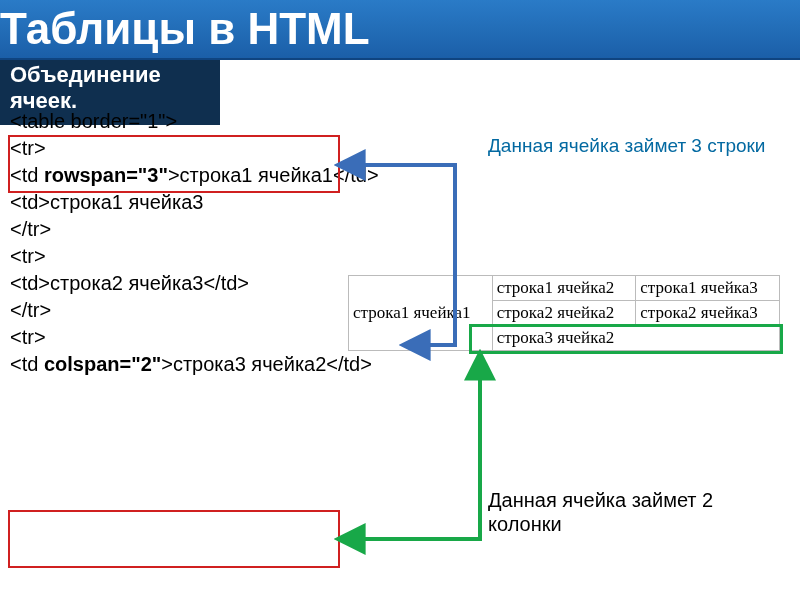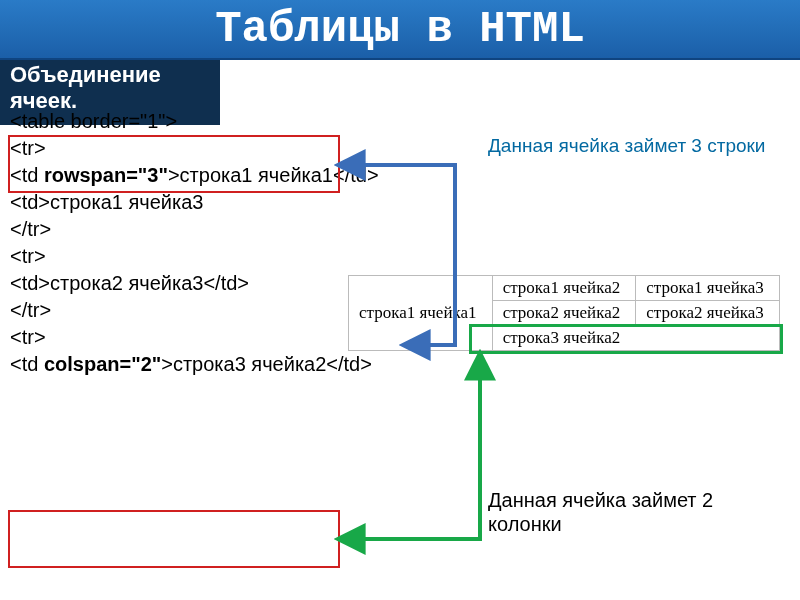--- a/index.html
+++ b/index.html
@@ -11,22 +11,20 @@
     position: relative;
     overflow: hidden;
   }
   .title-bar {
     width: 100%;
     height: 60px;
     background: linear-gradient(to bottom, #2a7bc7, #1b5fa8);
     border-bottom: 2px solid #0f4480;
     display: flex;
     align-items: center;
-    justify-content: center;
-    font-family: Liberation Mono, monospace;
   }
   .title-text {
     color: #ffffff;
     font-size: 44px;
     font-weight: bold;
   }
   .subtitle-box {
     position: absolute;
     left: 0;
     top: 60px;
@@ -94,21 +92,21 @@
   }
   .result-table {
     border-collapse: collapse;
     width: 100%;
     font-size: 17px;
     color: #000;
     font-family: "Times New Roman", serif;
   }
   .result-table td {
     border: 1px outset #bbb;
-    padding: 2px 10px;
+    padding: 2px 4px;
     background: #fff;
     white-space: nowrap;
   }
   .green-box {
     position: absolute;
     left: 469px;
     top: 324px;
     width: 314px;
     height: 30px;
     border: 3px solid #18a848;

